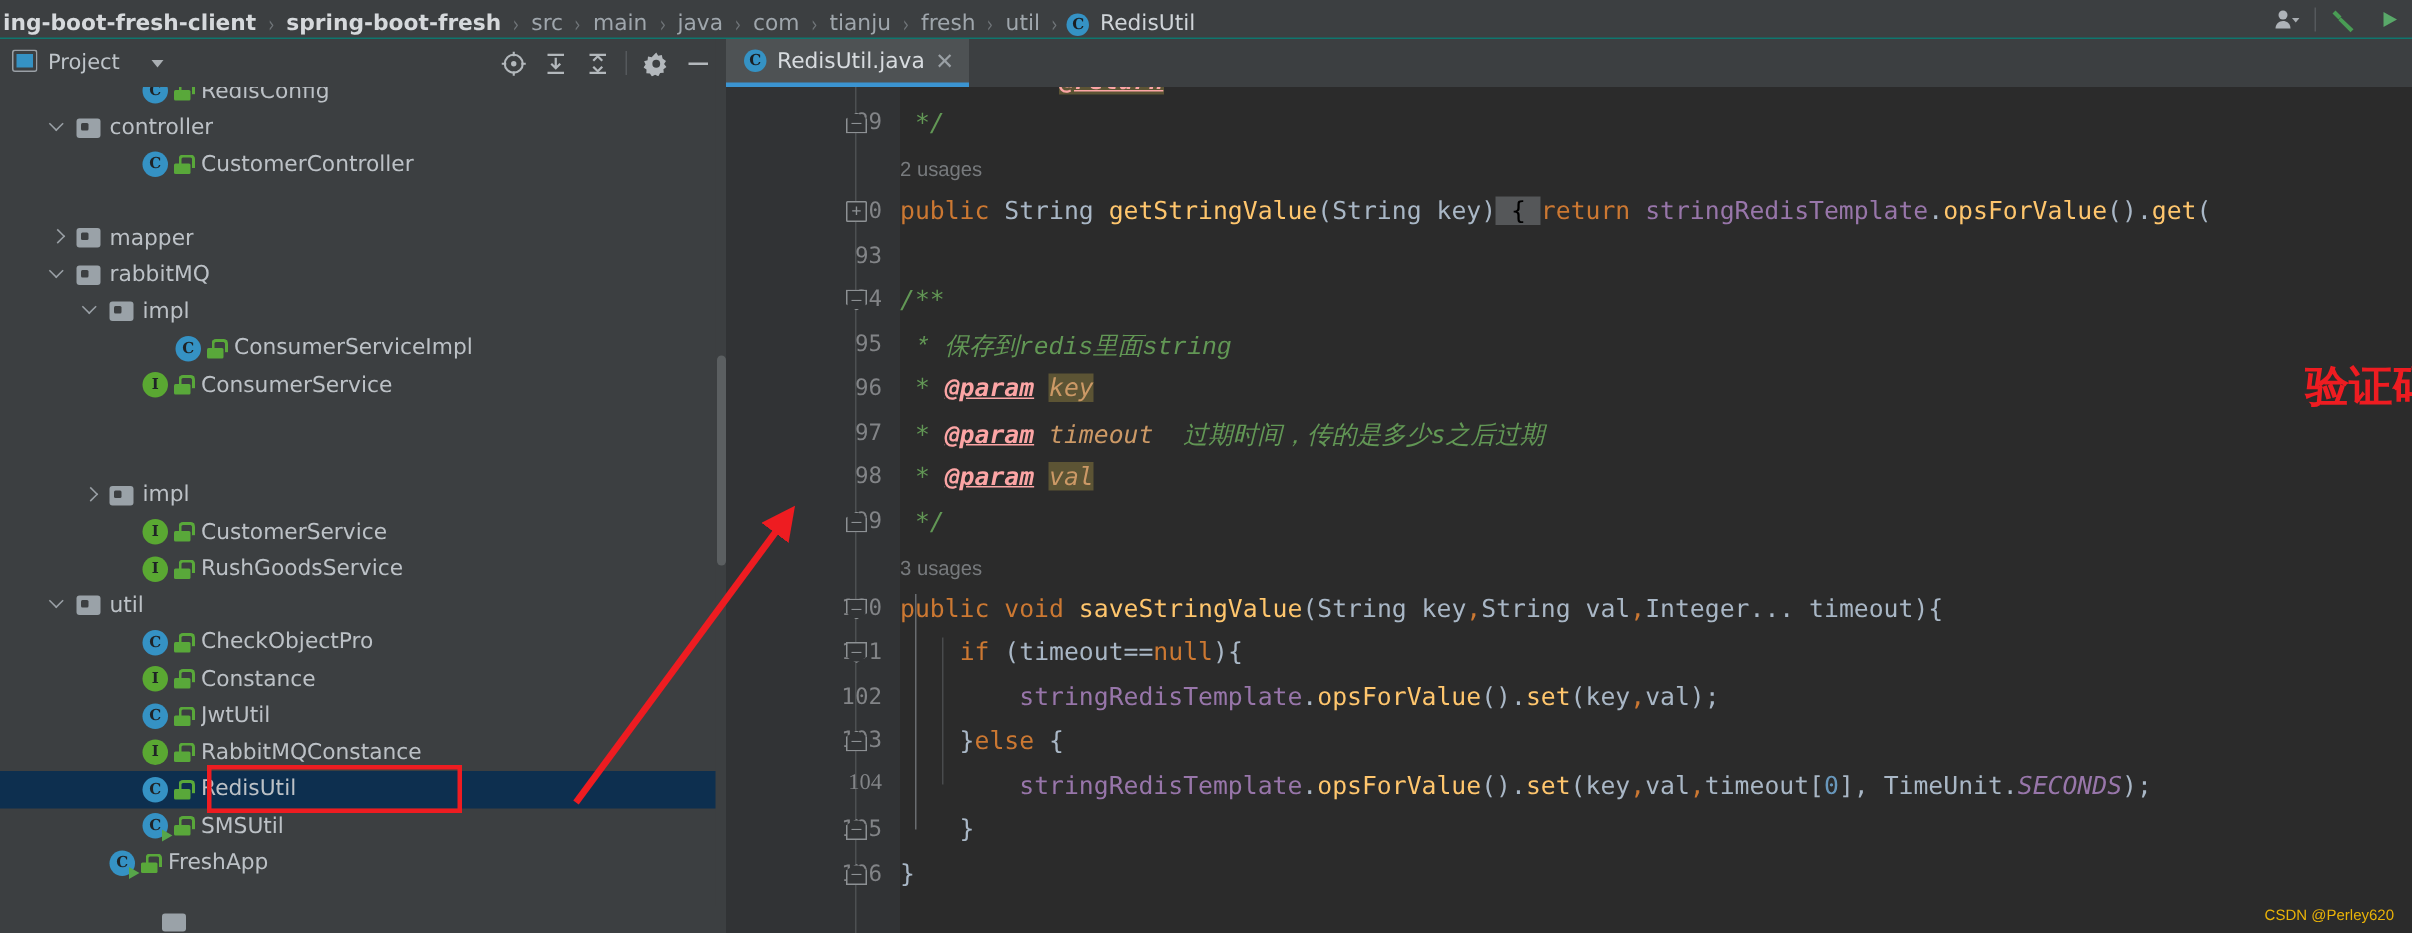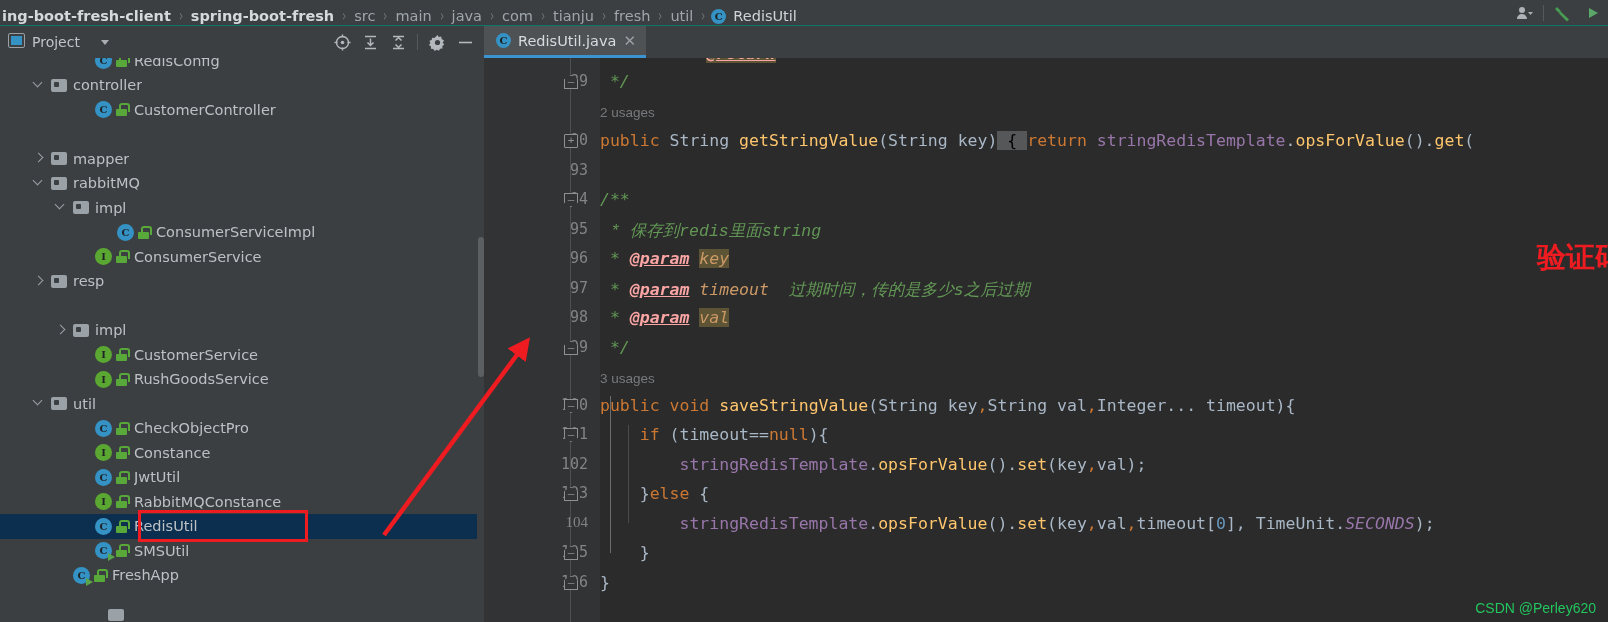--- a/index.html
+++ b/index.html
@@ -200,21 +200,21 @@
   #redarrow { position: absolute; left: 0; top: 0; pointer-events: none; }
 
   #annot {
     position: absolute; left: 1053px; top: 180px;
     font-size: 29px; color: #ee1c21; font-weight: bold;
     white-space: nowrap;
     font-family: "DejaVu Sans", sans-serif;
   }
   #watermark {
     position: absolute; right: 12px; bottom: 6px;
-    font-size: 14px; color: #22c55e;
+    font-size: 10px; color: #eab308;
     font-family: "Liberation Sans", sans-serif;
   }
 
   
   #botleft {
     position: absolute; left: 0; bottom: 0; width: 484px; height: 18px;
     background: #3c3f41;
   }
   .mini-folder {
     position: absolute; left: 108px; bottom: 1px; width: 16px; height: 12px;
@@ -362,26 +362,20 @@
       <span class="cls-ico c">C</span>
       <span class="lock-ico"></span>
       <span class="r-label">ConsumerServiceImpl</span>
     </div>
     <div class="row" style="top: 186px; position: absolute; left: 0px; width: 484px;">
       <span style="display: inline-block; width: 78px;"></span>
       <span style="display: inline-block; width: 17px;"></span>
       <span class="cls-ico i">I</span>
       <span class="lock-ico"></span>
       <span class="r-label">ConsumerService</span>
-    </div>
-    <div class="row" style="top: 210.5px; position: absolute; left: 0px; width: 484px;">
-      <span style="display: inline-block; width: 34px;"></span>
-      <span class="arrow right" style="margin-right: 6px;"></span>
-      <span class="folder-ico"></span>
-      <span class="r-label">resp</span>
     </div>
     <div class="row" style="top: 259.5px; position: absolute; left: 0px; width: 484px;">
       <span style="display: inline-block; width: 56px;"></span>
       <span class="arrow right" style="margin-right: 6px;"></span>
       <span class="folder-ico"></span>
       <span class="r-label">impl</span>
     </div>
     <div class="row" style="top: 284px; position: absolute; left: 0px; width: 484px;">
       <span style="display: inline-block; width: 78px;"></span>
       <span style="display: inline-block; width: 17px;"></span>

